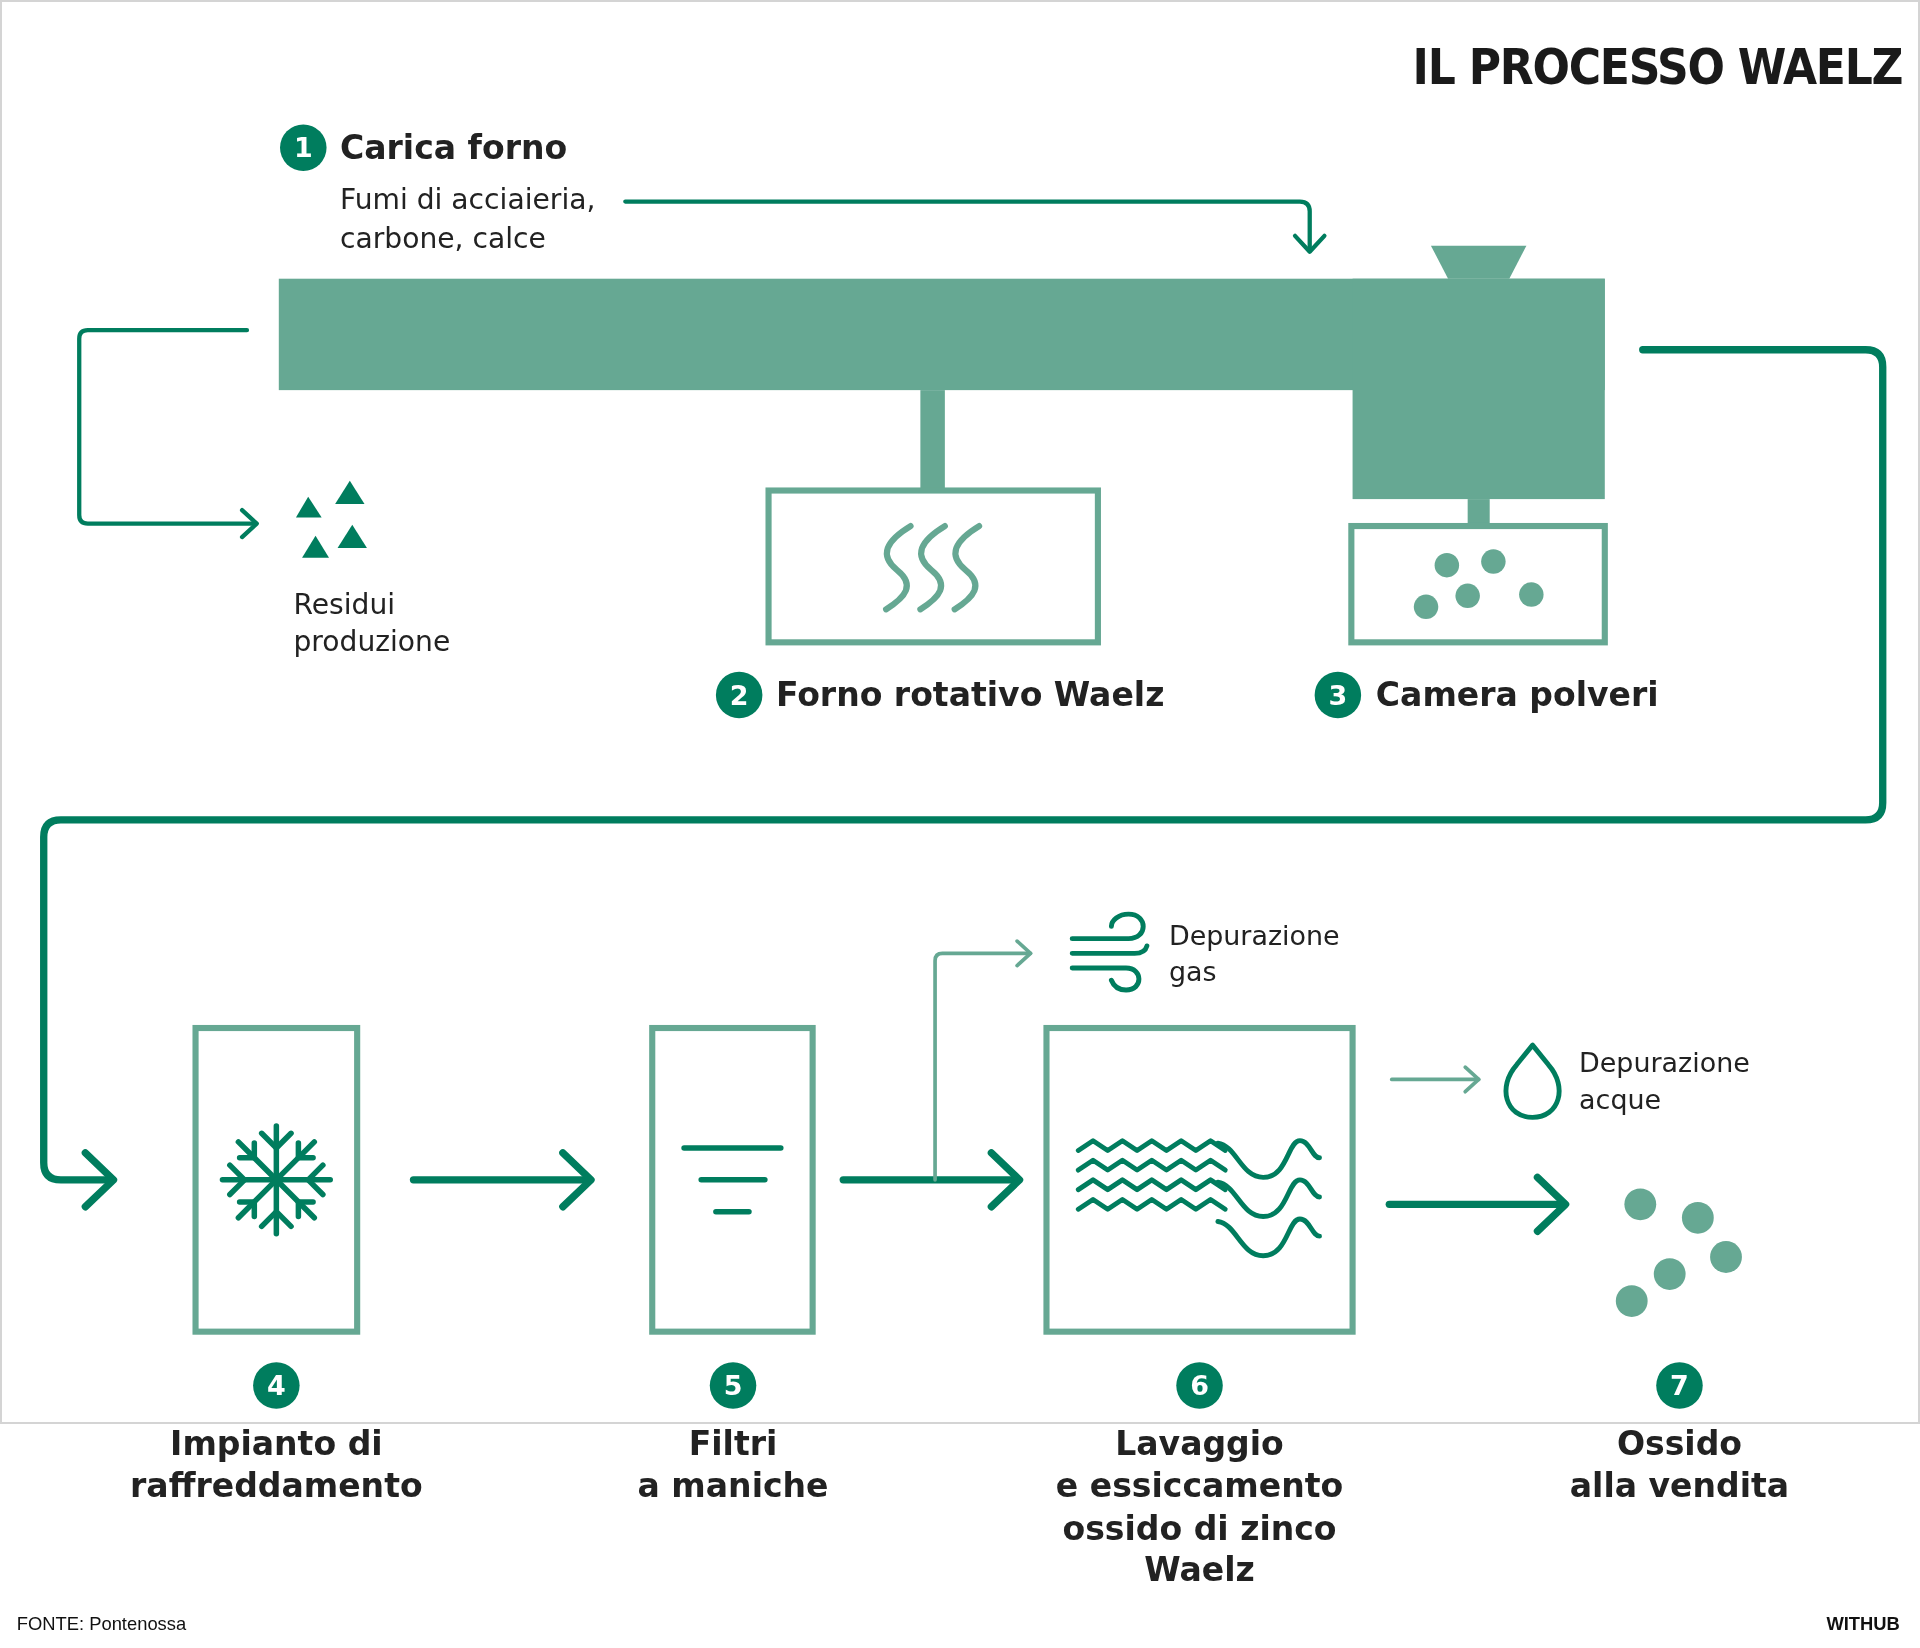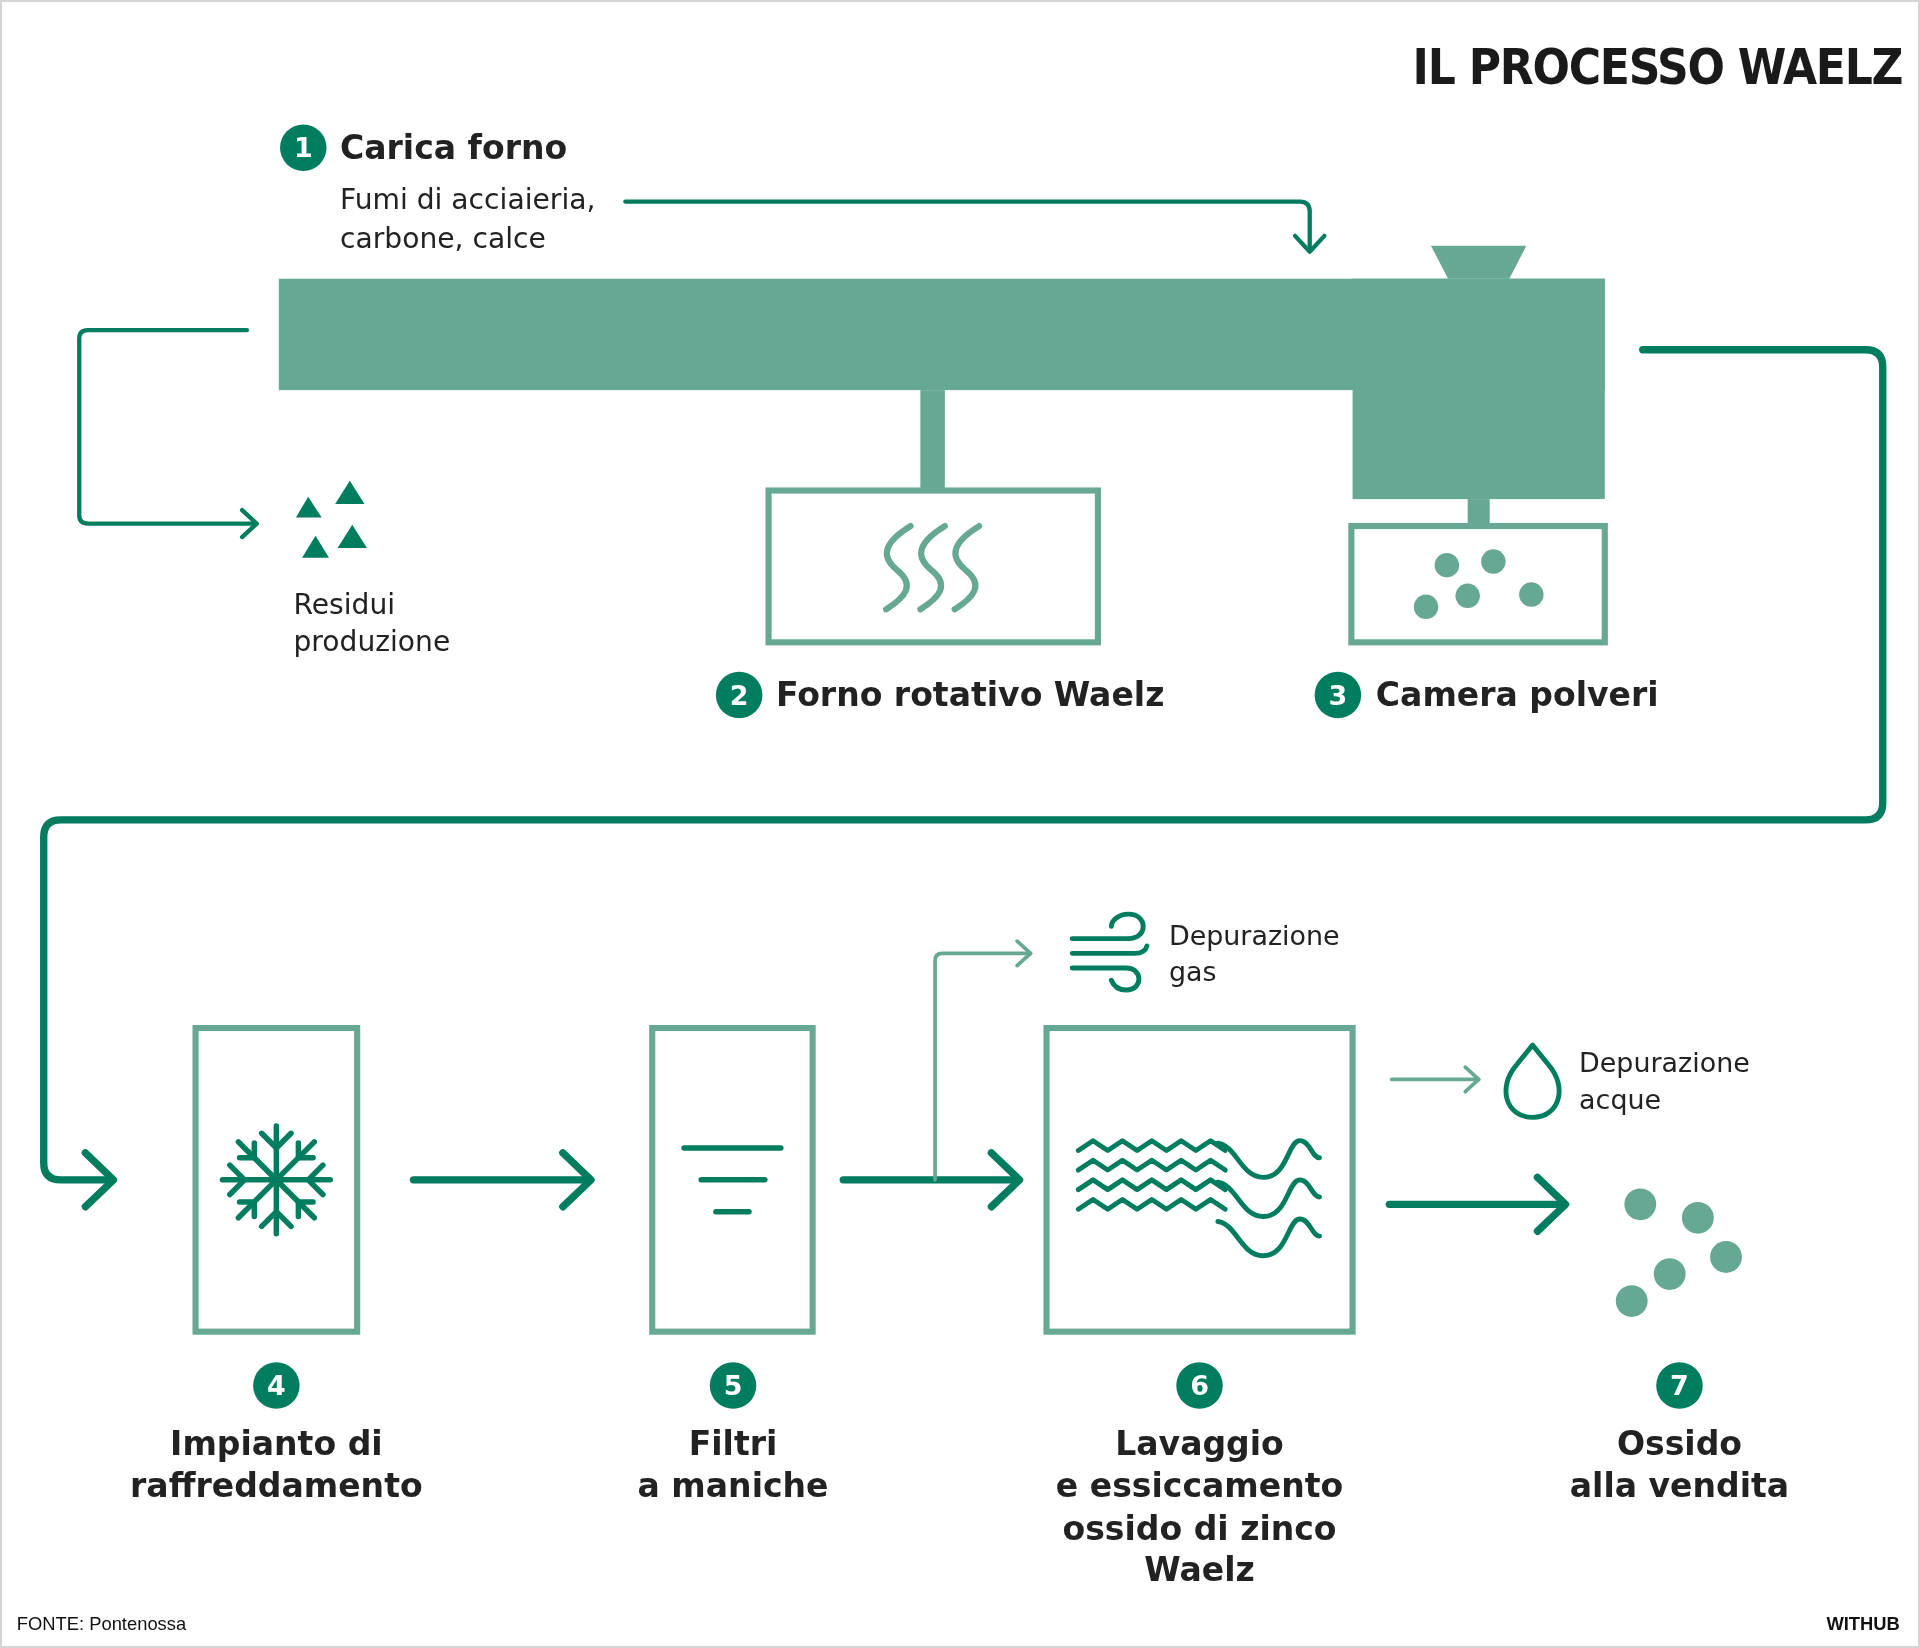--- a/index.html
+++ b/index.html
@@ -1,17 +1,17 @@
 <!DOCTYPE html>
 <html><head>
 <meta charset="utf-8">
 <style>
   html, body { margin:0; padding:0; background:#ffffff; }
   body { width:1920px; height:1648px; overflow:hidden; }
-  #canvas { position:absolute; left:0; top:0; width:1920px; height:1648px; border:2px solid #d4d4d4; box-sizing:border-box; }
+  #canvas { position:absolute; left:0; top:0; width:1920px; height:1424px; border:2px solid #d4d4d4; box-sizing:border-box; }
   svg { display:block; }
   .t-title { font-family:"DejaVu Sans Condensed","DejaVu Sans", sans-serif; font-weight:bold; font-size:40px; fill:#1a1a1a; letter-spacing:-1px; }
   .t-head { font-family:"DejaVu Sans", sans-serif; font-weight:bold; font-size:27px; fill:#222; }
   .t-sub { font-family:"DejaVu Sans", sans-serif; font-size:23px; fill:#222; }
   .t-lbl { font-family:"DejaVu Sans", sans-serif; font-weight:bold; font-size:27px; fill:#222; }
   .t-small { font-family:"DejaVu Sans", sans-serif; font-size:22px; fill:#222; }
   .t-num { font-family:"DejaVu Sans", sans-serif; font-weight:bold; font-size:22px; fill:#ffffff; }
   .t-foot { font-family:"Liberation Sans", sans-serif; font-size:15px; fill:#111; }
   .t-brand { font-family:"Liberation Sans", sans-serif; font-weight:bold; font-size:15px; fill:#111; }
 </style>

